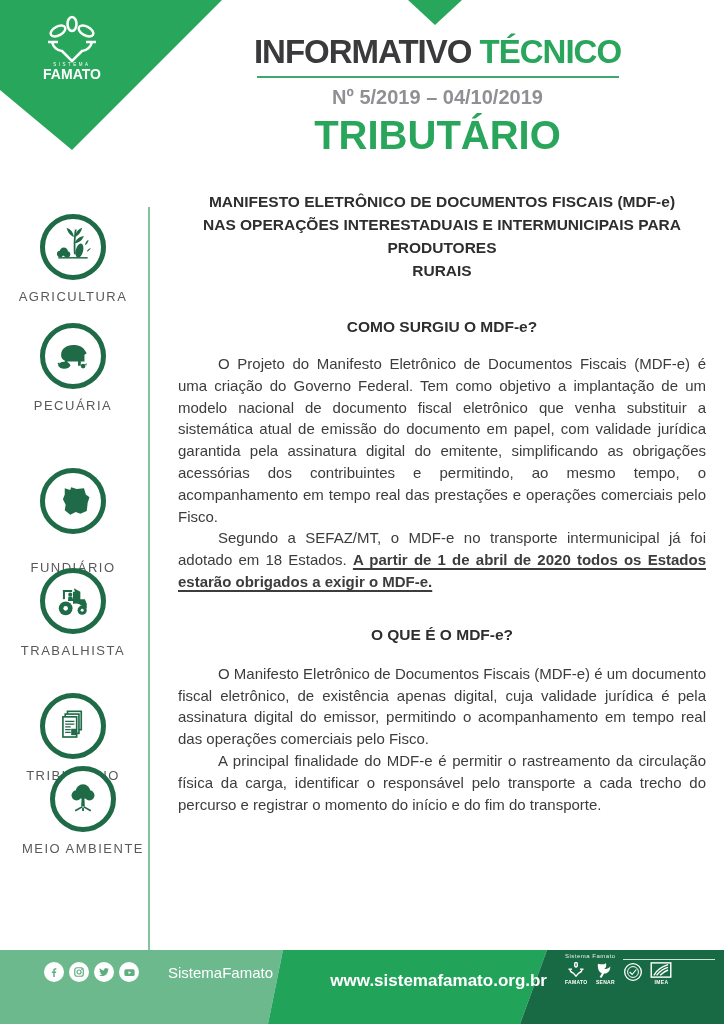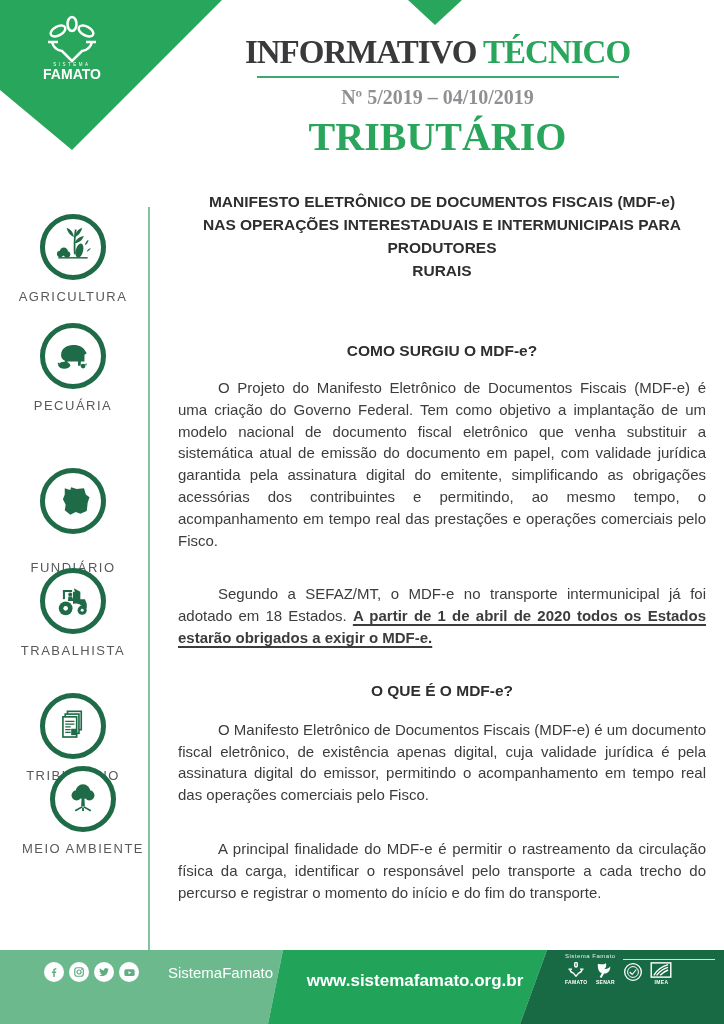--- a/index.html
+++ b/index.html
@@ -13,21 +13,21 @@
     position:absolute; left:0; top:0; width:228px; height:150px;
     background:#28a75c;
     clip-path:polygon(0 0, 222px 0, 72px 150px, 0 90px);
   }
   .logo-inner { position:absolute; left:22px; top:14px; width:100px; height:70px; }
   .top-triangle {
     position:absolute; left:408px; top:0; width:0; height:0;
     border-left:27px solid transparent; border-right:27px solid transparent;
     border-top:25px solid #28a75c;
   }
-  .header-text { position:absolute; left:165px; top:34px; width:545px; text-align:center;font-family:Liberation Serif, serif; }
+  .header-text { position:absolute; left:165px; top:34px; width:545px; text-align:center; }
   .main-title { font-size:33px; font-weight:bold; letter-spacing:-1px; line-height:36px; color:#3a3a3c; }
   .main-title .green { color:#29a65b; }
   .title-rule { width:362px; height:2px; background:#3fa86e; margin:6px auto 0 auto; }
   .issue-line { margin-top:8px; font-size:20px; font-weight:bold; color:#8e9093; letter-spacing:0px; }
   .category-title { margin-top:4px; font-size:40px; font-weight:bold; color:#29a65b; }
   
   .divider { position:absolute; left:148px; top:207px; width:2px; height:743px; background:#82c49e; }
   .side-item { position:absolute; left:4px; width:138px; display:flex; flex-direction:column; align-items:center;text-align:right; }
   .side-circle {
     width:66px; height:66px; border-radius:50%; border:5px solid #1f6b47;
@@ -37,43 +37,42 @@
   .side-label {
     margin-top:9px; font-size:13px; color:#58595b; letter-spacing:1.5px;
     white-space:nowrap; font-weight:normal;
   }
   .pos-1{top:214px;} .pos-2{top:323px;} .pos-3{top:468px;gap:17px;}
   .pos-4{top:568px;} .pos-5{top:693px;} .pos-6{top:766px;margin-left:10px;}
   
   .content { position:absolute; left:178px; top:190px; width:528px; }
   .doc-title { text-align:center; font-weight:bold; font-size:15.5px; line-height:23px; color:#2e2e30; }
   .sub-heading { text-align:center; font-weight:bold; font-size:15.5px; color:#2e2e30; }
-  .h-como { margin-top:60px; }
+  .h-como { margin-top:36px; }
   .h-oque { margin-top:33px; }
   .para {
     text-align:justify; font-size:15px; line-height:21.8px; color:#3c3c3c;
     text-indent:40px;
-    margin-top:32px;
   }
   .para1 { margin-top:17px; }
   .para3 { margin-top:19px; }
   .emph { font-weight:bold; text-decoration:underline; text-decoration-thickness:2px; text-underline-offset:3px; }
   
   .footer { position:absolute; left:0; top:950px; width:724px; height:74px; }
   .f-seg { position:absolute; inset:0; }
   .f-light { background:#6cb98e; clip-path:polygon(0 0, 283px 0, 268px 100%, 0 100%); }
   .f-mid   { background:#22a35a; clip-path:polygon(283px 0, 547px 0, 520px 100%, 268px 100%); }
   .f-dark  { background:#186a45; clip-path:polygon(547px 0, 724px 0, 724px 100%, 520px 100%); }
   .social-row { position:absolute; left:44px; top:12px; display:flex; align-items:center; gap:5px; }
   .social-circle {
     width:20px; height:20px; border-radius:50%; background:#fff;
     display:flex; align-items:center; justify-content:center;
   }
   .social-handle { margin-left:24px; color:#ffffff; font-size:15px; }
-  .website { position:absolute; left:283px; top:21px; width:264px; text-align:center;
+  .website { position:absolute; left:283px; top:21px; width:264px; text-align:right;
              color:#ffffff; font-size:17px; font-weight:bold; }
   .partners { position:absolute; left:565px; top:3px; width:152px; }
   .partners-caption { color:#e8f2ec; font-size:6px; letter-spacing:0.5px; }
   .partners-rule { position:absolute; left:58px; top:6px; width:92px; height:1px; background:#cfe4d8; }
   .partners-row { margin-top:3px; display:flex; align-items:flex-start; gap:7px; }
   .p-logo { display:flex; flex-direction:column; align-items:center; color:#ffffff; }
   .p-logo .p-label { font-size:5px; font-weight:bold; letter-spacing:0.3px; margin-top:1px; }
 </style>
 </head>
 <body>

